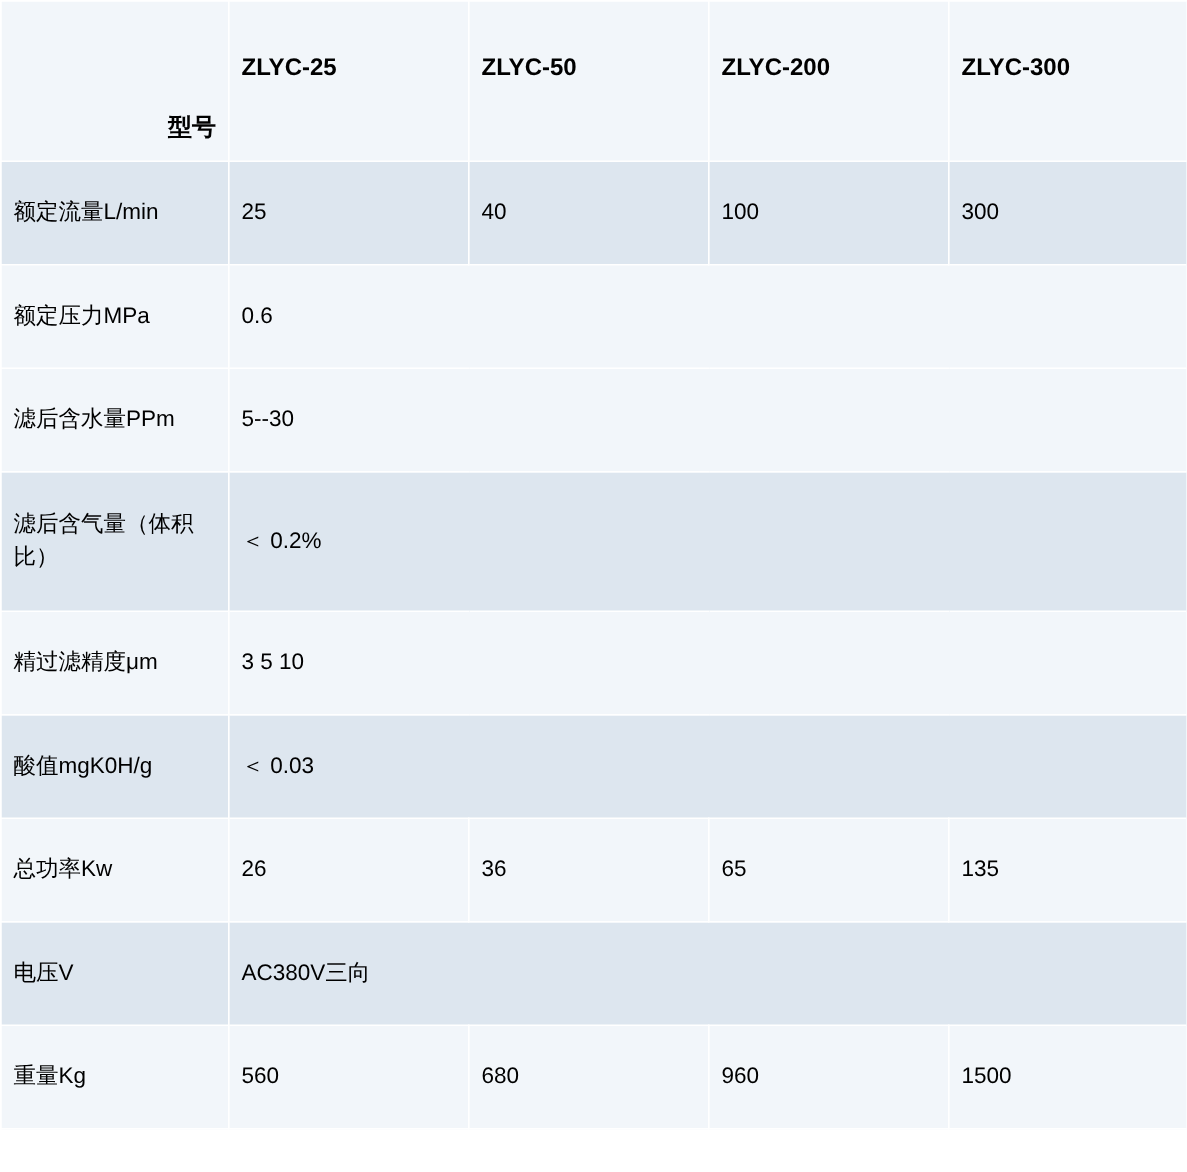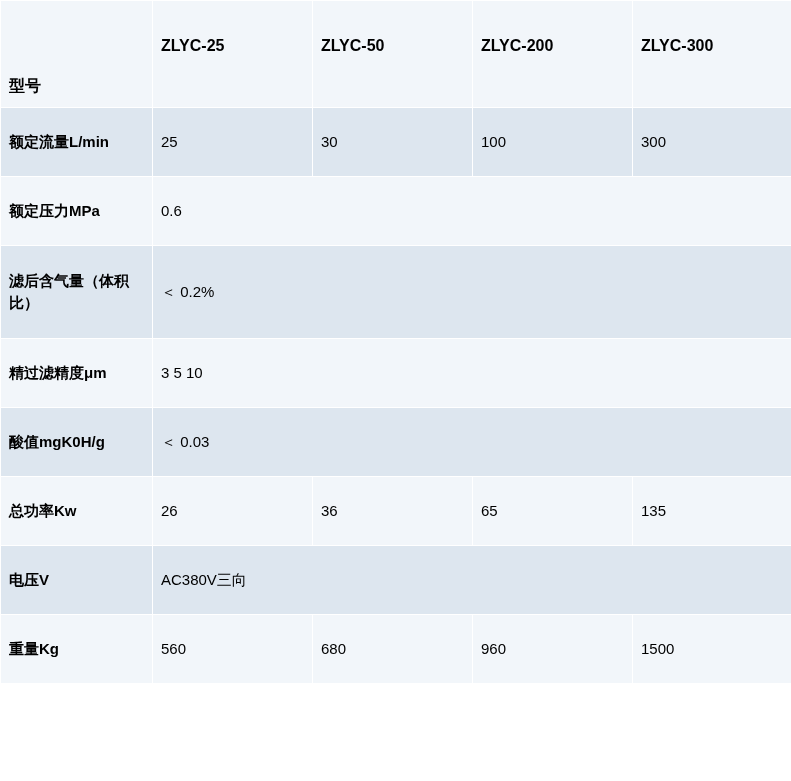--- a/index.html
+++ b/index.html
@@ -23,31 +23,32 @@
     border: 1px solid #ffffff;
     padding: 6px 8px;
     font-size: 15px;
     vertical-align: middle;
     line-height: 1.45;
     word-break: break-all;
   }
   .row-light td { background: #f2f6fa; }
   .row-dark td  { background: #dde6ef; }
   .label-cell {
-    font-weight: bold;
+    font-weight: normal;
     width: 152px;
   }
   .header-row td {
     font-weight: bold;
     font-size: 16px;
     height: 78px;
   }
   .header-row .label-cell {
     vertical-align: bottom;
     padding-bottom: 10px;
+    text-align: right;
   }
   .header-row .head-val {
     vertical-align: middle;
     padding-bottom: 22px;
   }
   .col-1 { width: 152px; }
   .col-2 { width: 160px; }
   .col-3 { width: 160px; }
   .col-4 { width: 160px; }
   .col-5 { width: 159px; }
@@ -70,31 +71,35 @@
       <td class="label-cell">型号</td>
       <td class="head-val">ZLYC-25</td>
       <td class="head-val">ZLYC-50</td>
       <td class="head-val">ZLYC-200</td>
       <td class="head-val">ZLYC-300</td>
     </tr>
 
     <tr class="row-dark mid-row">
       <td class="label-cell">额定流量L/min</td>
       <td>25</td>
-      <td>30</td>
+      <td>40</td>
       <td>100</td>
       <td>300</td>
     </tr>
 
     <tr class="row-light mid-row">
       <td class="label-cell">额定压力MPa</td>
       <td colspan="4">0.6</td>
     </tr>
 
 
+    <tr class="row-light mid-row">
+      <td class="label-cell">滤后含水量PPm</td>
+      <td colspan="4">5--30</td>
+    </tr>
 
     <tr class="row-dark tall-row">
       <td class="label-cell">滤后含气量（体积比）</td>
       <td colspan="4">＜ 0.2%</td>
     </tr>
 
     <tr class="row-light mid-row">
       <td class="label-cell">精过滤精度μm</td>
       <td colspan="4">3 5 10</td>
     </tr>

